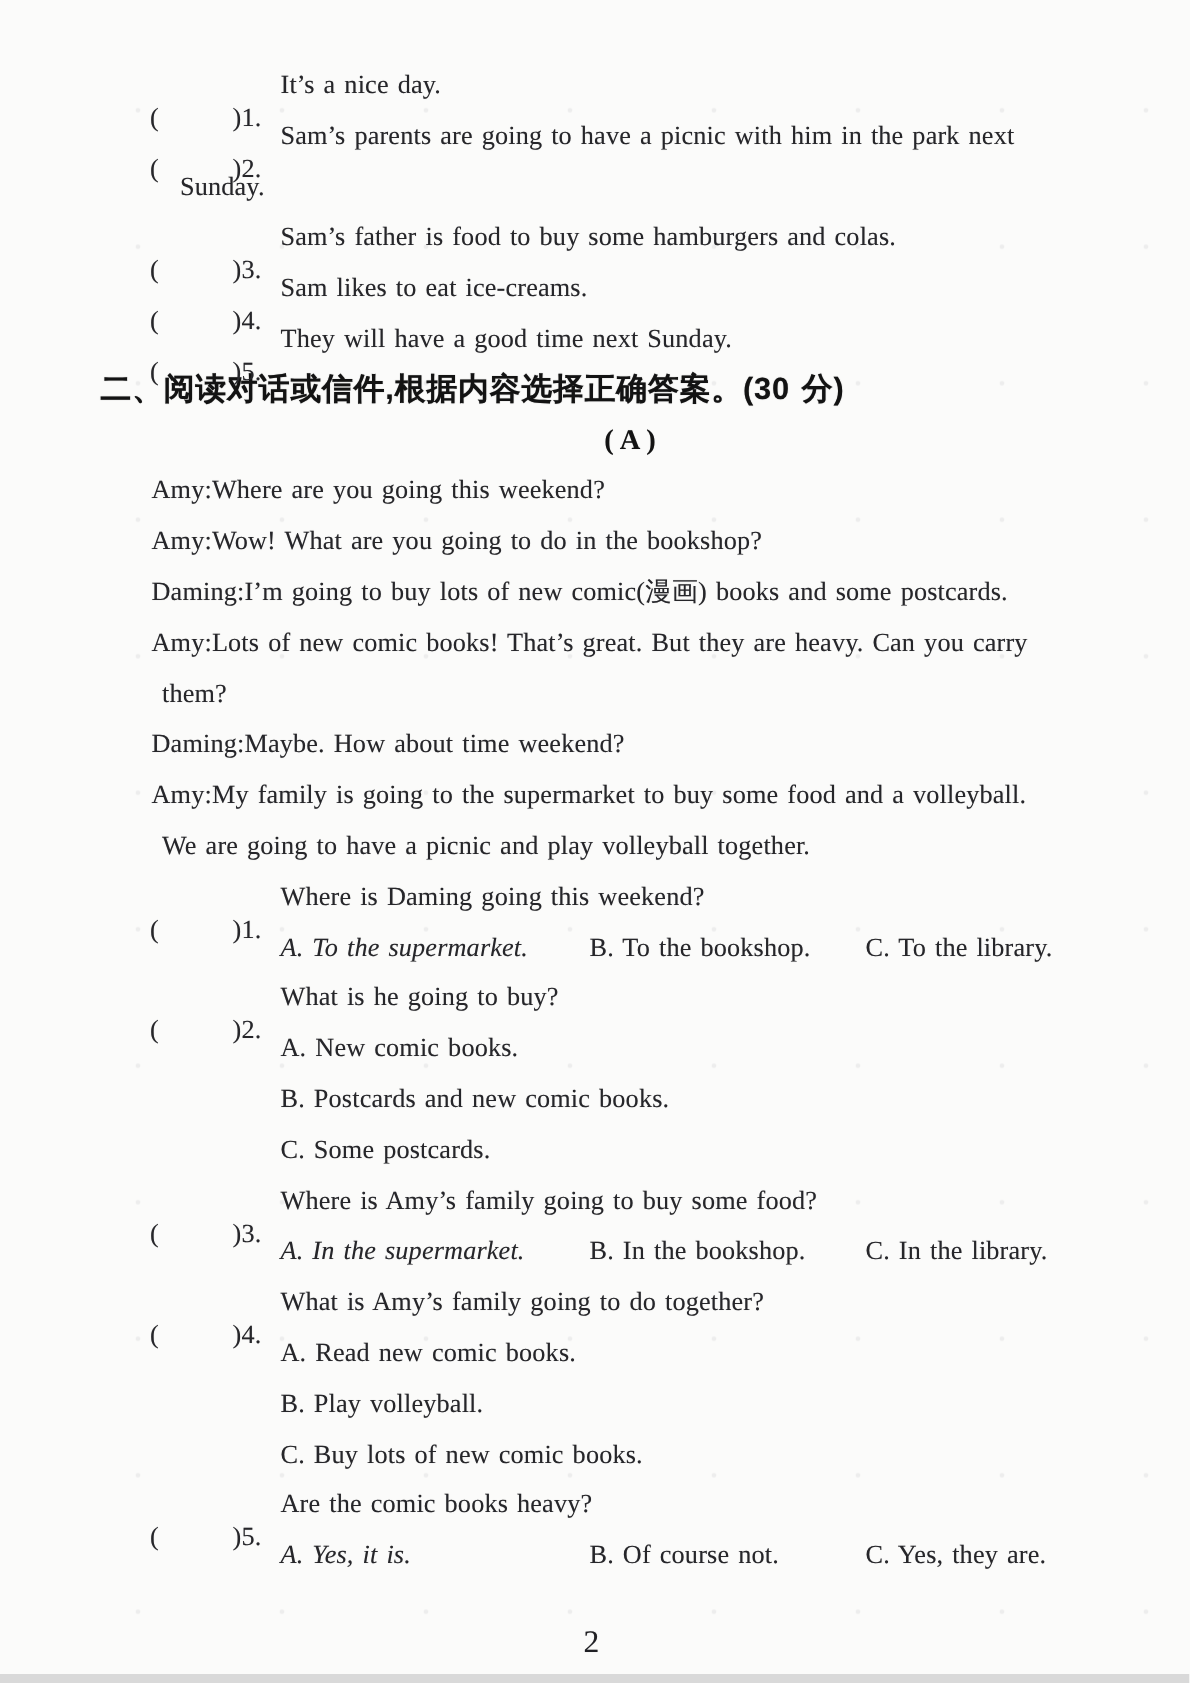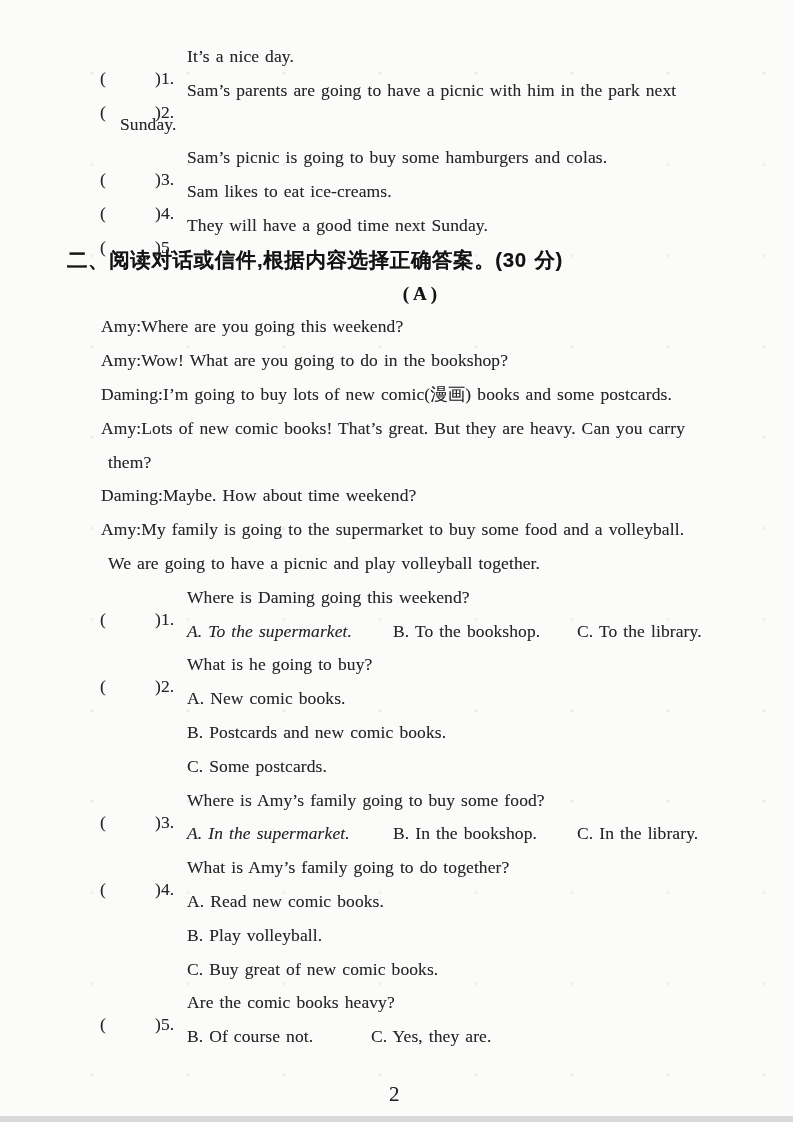--- a/index.html
+++ b/index.html
@@ -72,21 +72,21 @@
 <div class="content">
 
   <div class="line qline">
     <span class="prefix"><span class="po">(</span><span class="cn"><span>)</span><span>1.</span></span></span><span>It’s a nice day.</span>
   </div>
   <div class="line qline">
     <span class="prefix"><span class="po">(</span><span class="cn"><span>)</span><span>2.</span></span></span><span>Sam’s parents are going to have a picnic with him in the park next</span>
   </div>
   <div class="line cont">Sunday.</div>
   <div class="line qline">
-    <span class="prefix"><span class="po">(</span><span class="cn"><span>)</span><span>3.</span></span></span><span>Sam’s picnic is going to buy some hamburgers and colas.</span>
+    <span class="prefix"><span class="po">(</span><span class="cn"><span>)</span><span>3.</span></span></span><span>Sam’s father is food to buy some hamburgers and colas.</span>
   </div>
   <div class="line qline">
     <span class="prefix"><span class="po">(</span><span class="cn"><span>)</span><span>4.</span></span></span><span>Sam likes to eat ice-creams.</span>
   </div>
   <div class="line qline">
     <span class="prefix"><span class="po">(</span><span class="cn"><span>)</span><span>5.</span></span></span><span>They will have a good time next Sunday.</span>
   </div>
 
   <div class="line heading-line">
     <span>二、阅读对话或信件,根据内容选择正确答案。(30 分)</span>
@@ -140,26 +140,27 @@
     <span class="o1">A. In the supermarket.</span>
     <span class="o2">B. In the bookshop.</span>
     <span class="o3">C. In the library.</span>
   </div>
 
   <div class="line qline">
     <span class="prefix"><span class="po">(</span><span class="cn"><span>)</span><span>4.</span></span></span><span>What is Amy’s family going to do together?</span>
   </div>
   <div class="line stack">A. Read new comic books.</div>
   <div class="line stack">B. Play volleyball.</div>
-  <div class="line stack">C. Buy great of new comic books.</div>
+  <div class="line stack">C. Buy lots of new comic books.</div>
 
   <div class="line qline">
     <span class="prefix"><span class="po">(</span><span class="cn"><span>)</span><span>5.</span></span></span><span>Are the comic books heavy?</span>
   </div>
   <div class="line opts">
+    <span class="o1">A. Yes, it is.</span>
     <span class="o2">B. Of course not.</span>
     <span class="o3">C. Yes, they are.</span>
   </div>
 
 </div>
 
 <div class="pagenum">2</div>
 <div class="bottom-bar"></div>
 
 </body></html>

